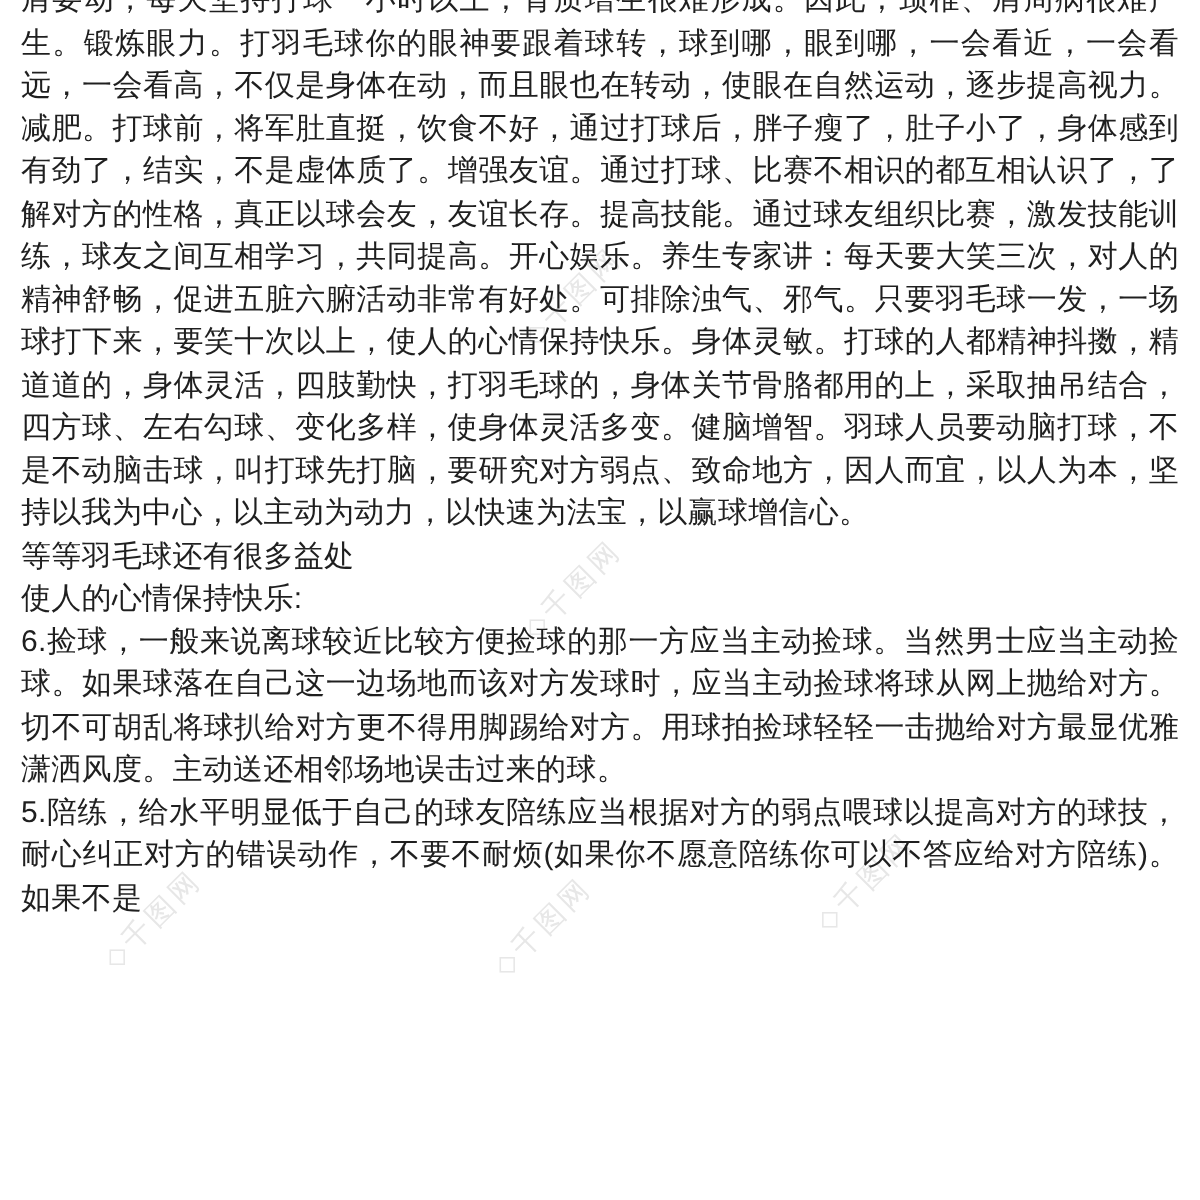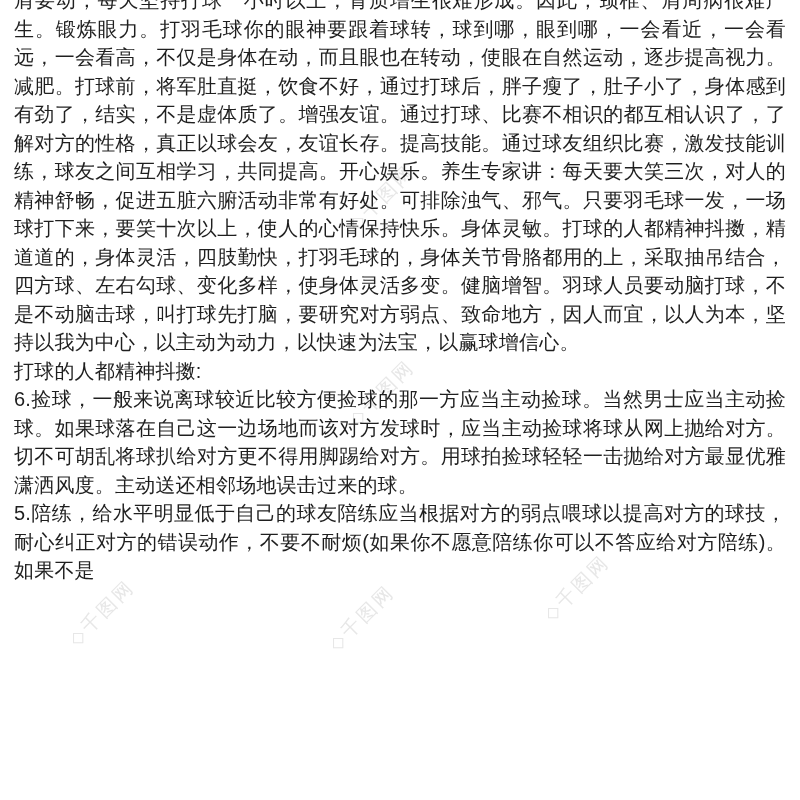--- a/index.html
+++ b/index.html
@@ -59,17 +59,18 @@
 <div class="page">
   <div class="watermark-layer">
       <i class="wm" style="left: 340px; top: 185px;">◇千图网</i>
       <i class="wm" style="left: 340px; top: 380px;">◇千图网</i>
       <i class="wm" style="left: 60px; top: 600px;">◇千图网</i>
       <i class="wm" style="left: 320px; top: 605px;">◇千图网</i>
       <i class="wm" style="left: 535px; top: 575px;">◇千图网</i>
     </div>
   <div class="content">
       <p>肩要动，每天坚持打球一小时以上，骨质增生很难形成。因此，颈椎、肩周病很难产生。锻炼眼力。打羽毛球你的眼神要跟着球转，球到哪，眼到哪，一会看近，一会看远，一会看高，不仅是身体在动，而且眼也在转动，使眼在自然运动，逐步提高视力。减肥。打球前，将军肚直挺，饮食不好，通过打球后，胖子瘦了，肚子小了，身体感到有劲了，结实，不是虚体质了。增强友谊。通过打球、比赛不相识的都互相认识了，了解对方的性格，真正以球会友，友谊长存。提高技能。通过球友组织比赛，激发技能训练，球友之间互相学习，共同提高。开心娱乐。养生专家讲：每天要大笑三次，对人的精神舒畅，促进五脏六腑活动非常有好处。可排除浊气、邪气。只要羽毛球一发，一场球打下来，要笑十次以上，使人的心情保持快乐。身体灵敏。打球的人都精神抖擞，精道道的，身体灵活，四肢勤快，打羽毛球的，身体关节骨胳都用的上，采取抽吊结合，四方球、左右勾球、变化多样，使身体灵活多变。健脑增智。羽球人员要动脑打球，不是不动脑击球，叫打球先打脑，要研究对方弱点、致命地方，因人而宜，以人为本，坚持以我为中心，以主动为动力，以快速为法宝，以赢球增信心。</p>
-      <p>打球的人都精神抖擞:</p>
+      <p>等等羽毛球还有很多益处</p>
+      <p>使人的心情保持快乐:</p>
       <p>6.捡球，一般来说离球较近比较方便捡球的那一方应当主动捡球。当然男士应当主动捡球。如果球落在自己这一边场地而该对方发球时，应当主动捡球将球从网上抛给对方。切不可胡乱将球扒给对方更不得用脚踢给对方。用球拍捡球轻轻一击抛给对方最显优雅潇洒风度。主动送还相邻场地误击过来的球。</p>
       <p>5.陪练，给水平明显低于自己的球友陪练应当根据对方的弱点喂球以提高对方的球技，耐心纠正对方的错误动作，不要不耐烦(如果你不愿意陪练你可以不答应给对方陪练)。如果不是</p>
     </div>
 </div>
 
 </body></html>

